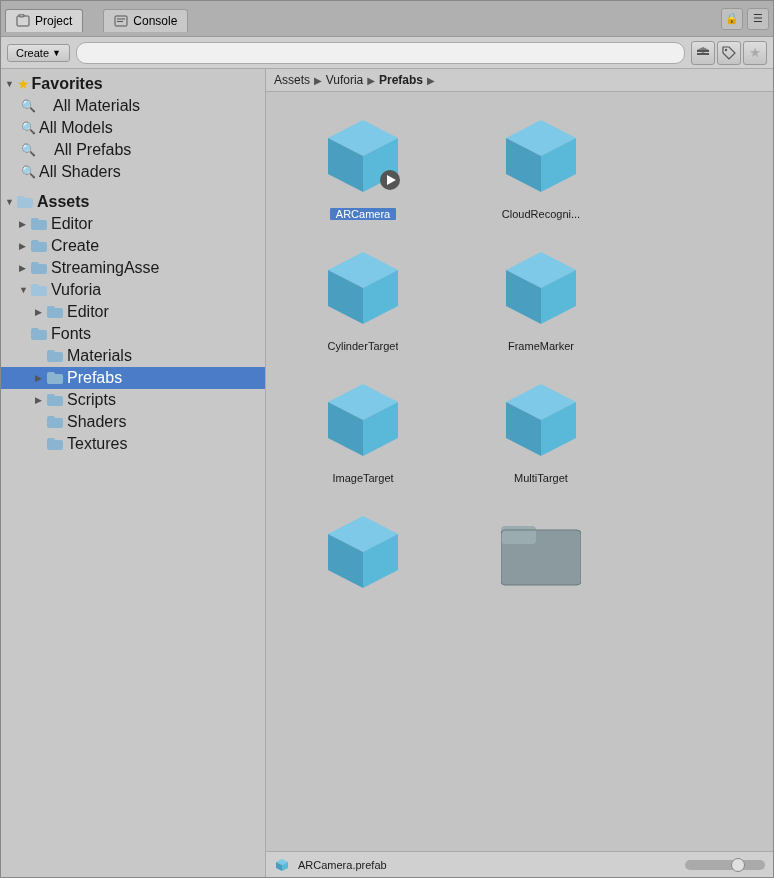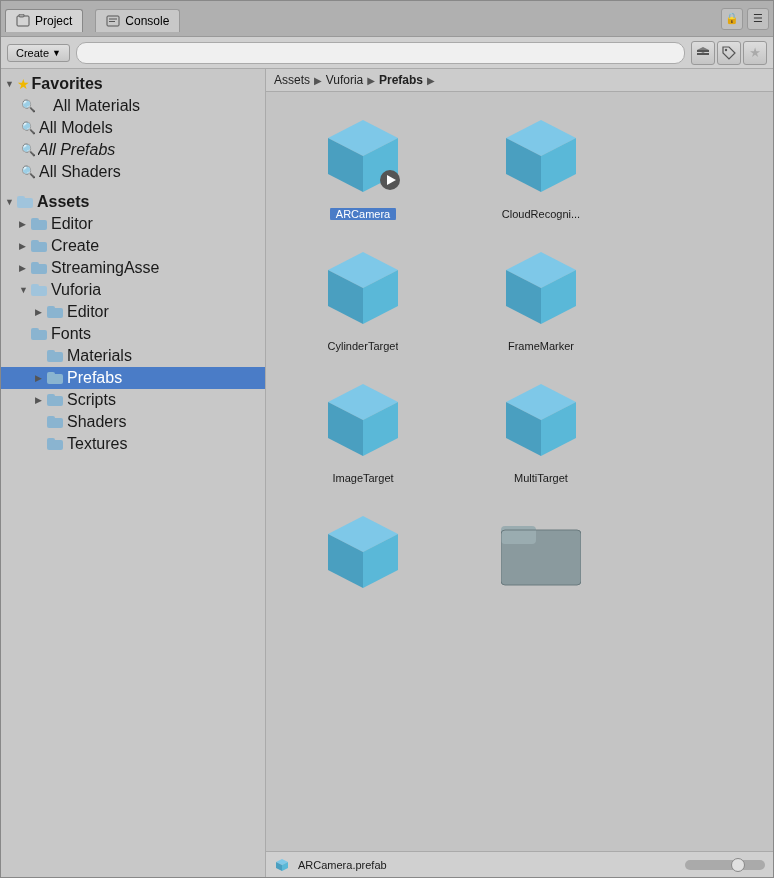--- a/index.html
+++ b/index.html
@@ -22,21 +22,21 @@
     }
 
     
     .tab-bar {
       display: flex;
       align-items: center;
       background: #b0b0b0;
       border-bottom: 1px solid #999;
       padding: 4px 4px 0 4px;
       height: 36px;
-      gap: 12px;
+      gap: 20px;
     }
     .tab {
       display: flex;
       align-items: center;
       gap: 5px;
       padding: 4px 10px;
       background: #c8c8c8;
       border: 1px solid #999;
       border-bottom: none;
       border-radius: 3px 3px 0 0;
@@ -406,21 +406,21 @@
       <div class="tree-item" style="padding-left: 20px;">
         <span class="search-icon-sm">🔍</span>
         <span class="tree-label" style="margin-left:17px;">All Materials</span>
       </div>
       <div class="tree-item" style="padding-left: 20px;">
         <span class="search-icon-sm">🔍</span>
         <span class="tree-label" style="margin-left:3px;">All Models</span>
       </div>
       <div class="tree-item" style="padding-left: 20px;">
         <span class="search-icon-sm">🔍</span>
-        <span class="tree-label" style="margin-left:2px;font-style:italic;">All Prefabs</span>
+        <span class="tree-label" style="margin-left:18px;">All Prefabs</span>
       </div>
       <div class="tree-item" style="padding-left: 20px;">
         <span class="search-icon-sm">🔍</span>
         <span class="tree-label" style="margin-left:3px;">All Shaders</span>
       </div>
 
       <div style="height:8px;"></div>
 
       <div class="tree-item" style="padding-left: 4px;">
         <span class="tree-arrow">▼</span>

